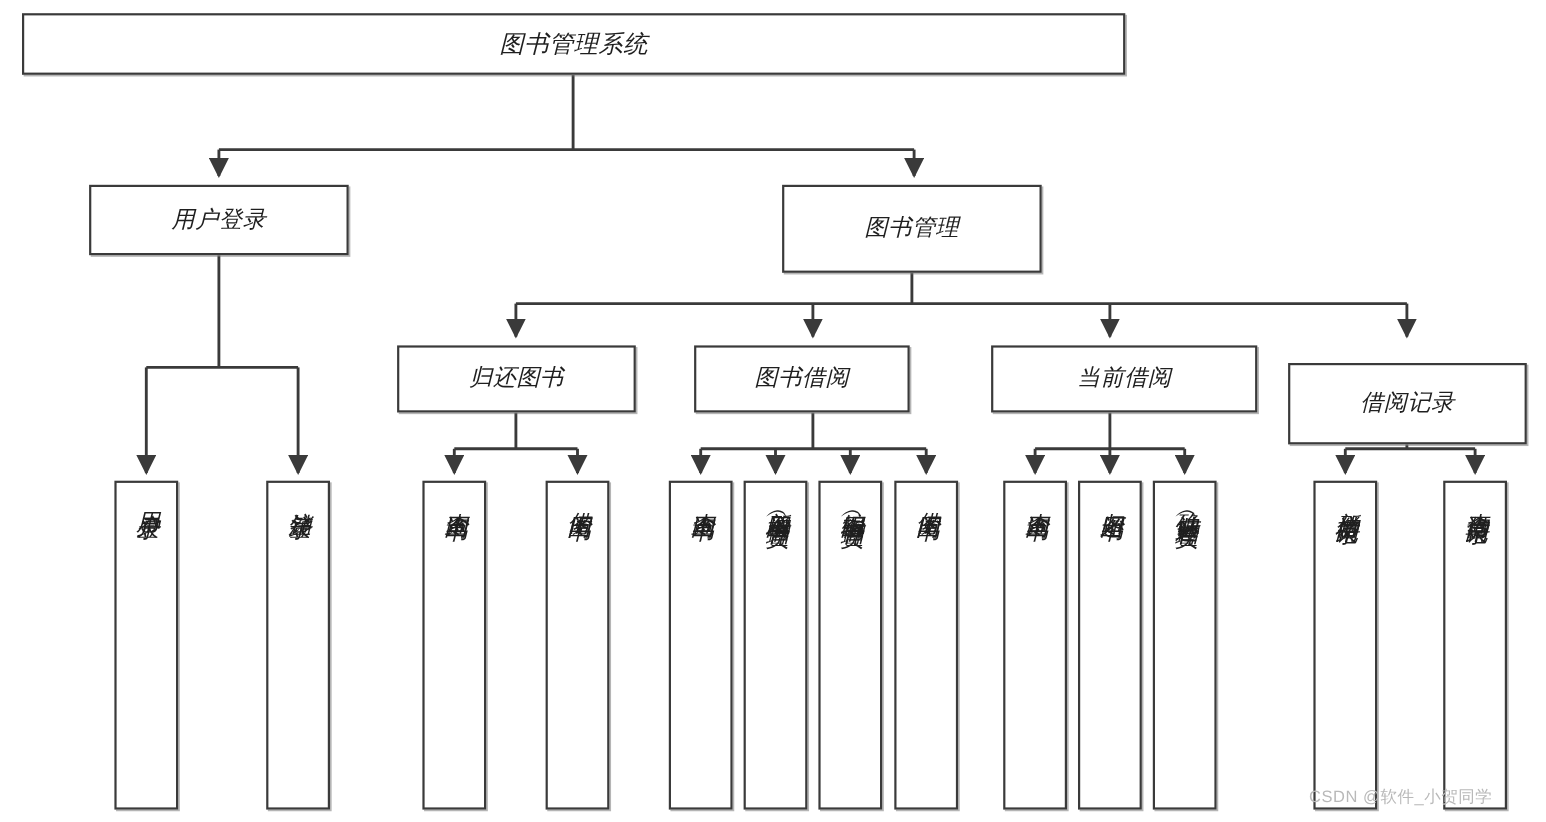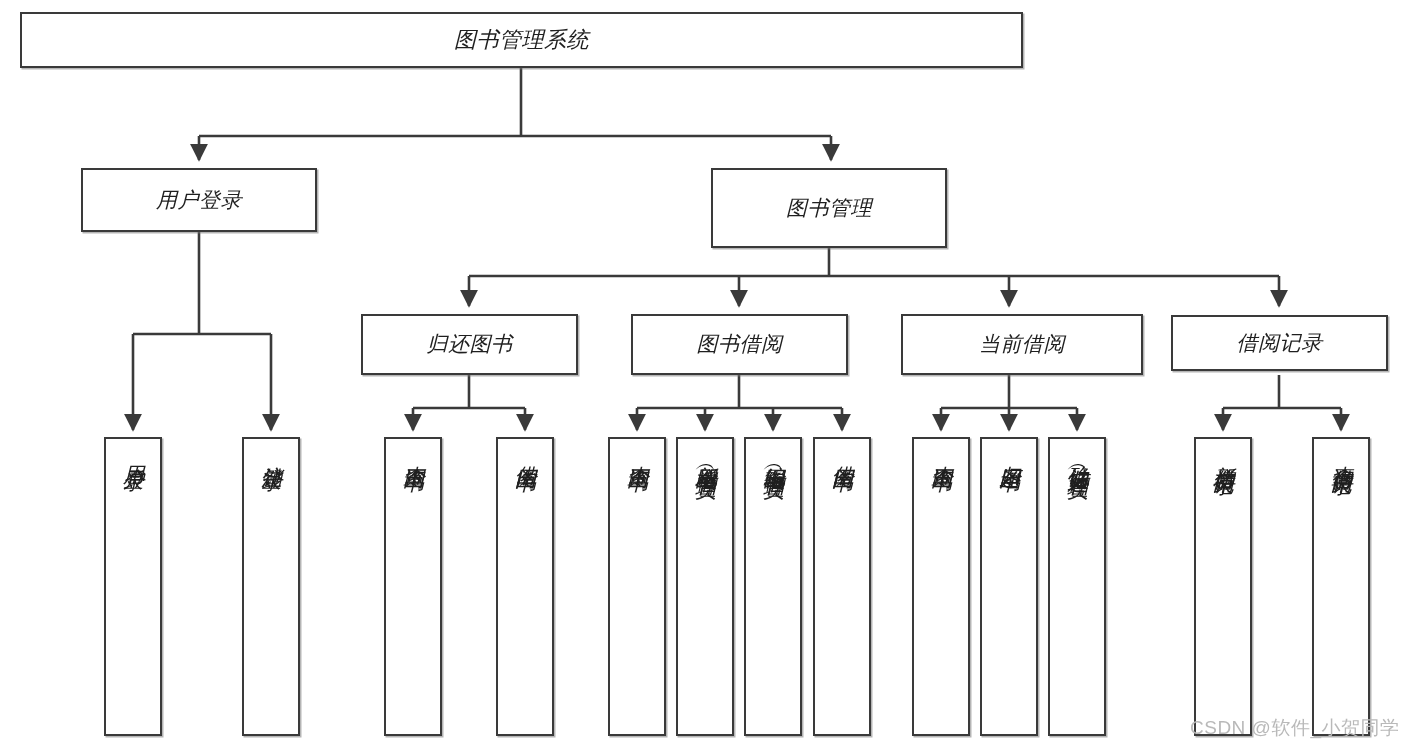--- a/index.html
+++ b/index.html
@@ -55,21 +55,21 @@
   .node.leaf .label {
     writing-mode: vertical-rl;
     text-orientation: upright;
     font-size: 21px;
     line-height: 1.18;
     letter-spacing: 2px;
     white-space: nowrap;
   }
   .watermark {
     position: absolute;
-    font-size: 19px;
+    font-size: 15px;
     color: #b9b9b9;
     white-space: nowrap;
     letter-spacing: 0.5px;
   }
 </style>
 </head>
 <body>
 
 <div id="canvas">
 
@@ -130,27 +130,27 @@
   <div class="node" style="left:81px; top:168px; width:236px; height:64px;">
     <span class="label">用户登录</span>
   </div>
   <div class="node" style="left:711px; top:168px; width:236px; height:80px;">
     <span class="label">图书管理</span>
   </div>
 
   <div class="node" style="left:361px; top:314px; width:217px; height:61px;">
     <span class="label">归还图书</span>
   </div>
-  <div class="node" style="left:631px; top:314px; width:217px; height:61px;">
+  <div class="node" style="left:631px; top:314px; width:196px; height:61px;">
     <span class="label">图书借阅</span>
   </div>
   <div class="node" style="left:901px; top:314px; width:242px; height:61px;">
     <span class="label">当前借阅</span>
   </div>
-  <div class="node" style="left:1171px; top:315px; width:217px; height:56px;">
+  <div class="node" style="left:1171px; top:330px; width:217px; height:74px;">
     <span class="label">借阅记录</span>
   </div>
 
   <div class="node leaf" style="left:104px; top:437px; width:58px; height:299px;">
     <span class="label">用户登录</span>
   </div>
   <div class="node leaf" style="left:242px; top:437px; width:58px; height:299px;">
     <span class="label">注销登录</span>
   </div>
 

